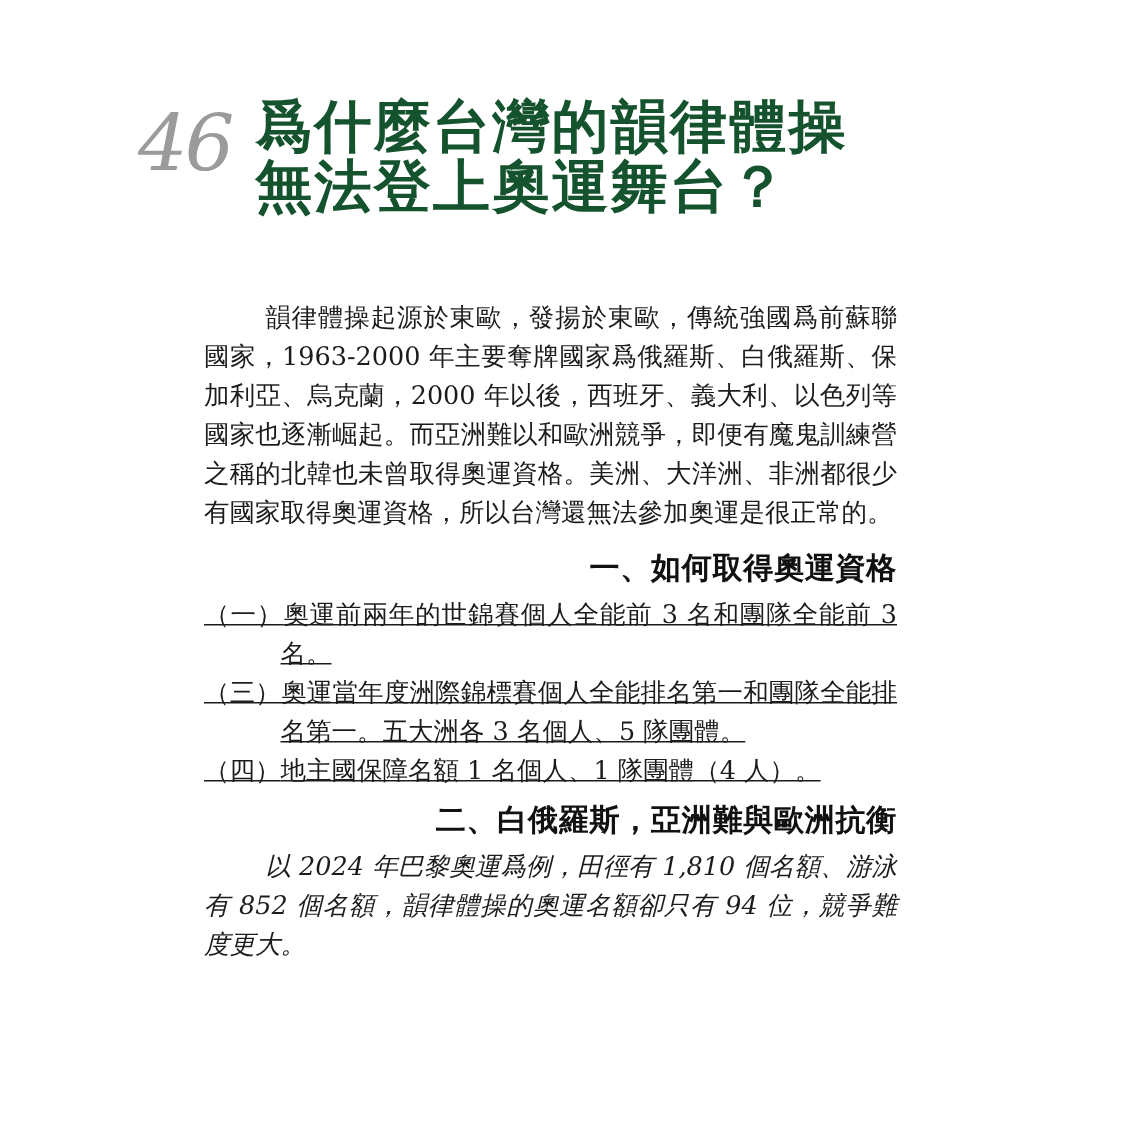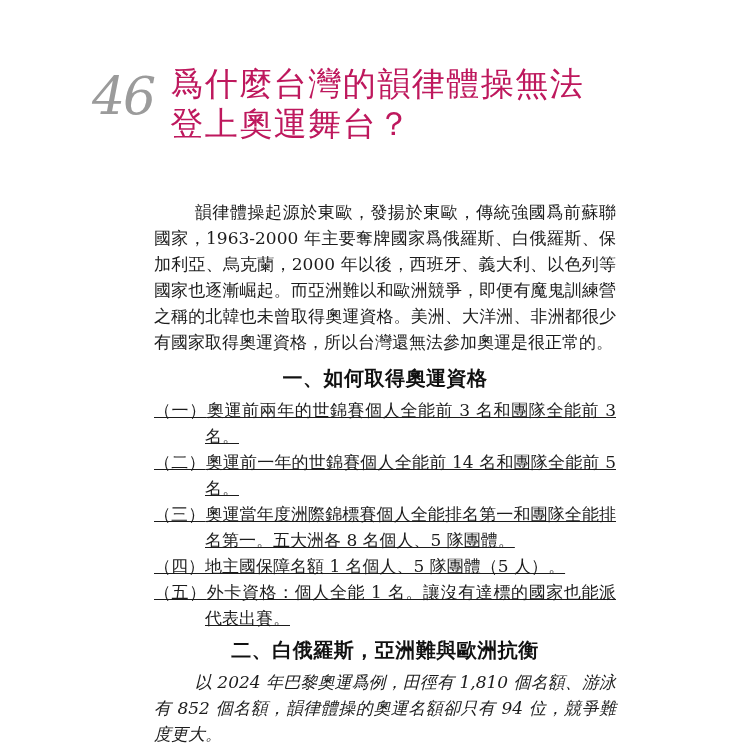--- a/index.html
+++ b/index.html
@@ -24,47 +24,47 @@
     font-style: italic;
     font-weight: 400;
     color: #9b9b9b;
     line-height: 1;
     margin-top: 6px;
     letter-spacing: -2px;
     flex: 0 0 auto;
   }
   .chapter-title {
     margin: 0 0 0 16px;
-    font-size: 33px;
-    font-weight: 400;
+    font-size: 38px;
+    font-weight: 700;
     line-height: 40px;
     width: 426px;
     letter-spacing: 1.5px;
-    color: #be185d;
+    color: #14532d;
   }
   .content {
     position: absolute;
-    left: 154px;
+    left: 136px;
     top: 199px;
     width: 462px;
     font-size: 17px;
     line-height: 26px;
     text-align: justify;
   }
   .intro, .body-paragraph {
     margin: 0;
     text-indent: 2.4em;
   }
   .section-heading {
     font-size: 20px;
     font-weight: 700;
     line-height: 30px;
     margin: 8px 0 4px 0;
     letter-spacing: 0.5px;
-    text-align: center;
+    text-align: right;
     color: #111111;
   }
   .section-heading.second { margin-top: 4px; }
   .qual-list {
     list-style: none;
     margin: 0;
     padding: 0;
     text-decoration: underline;
   }
   .qual-list li {
@@ -84,24 +84,22 @@
   </header>
 
   <main class="content">
 
     <p class="intro">韻律體操起源於東歐，發揚於東歐，傳統強國爲前蘇聯國家，1963-2000 年主要奪牌國家爲俄羅斯、白俄羅斯、保加利亞、烏克蘭，2000 年以後，西班牙、義大利、以色列等國家也逐漸崛起。而亞洲難以和歐洲競爭，即便有魔鬼訓練營之稱的北韓也未曾取得奧運資格。美洲、大洋洲、非洲都很少有國家取得奧運資格，所以台灣還無法參加奧運是很正常的。</p>
 
     <h2 class="section-heading">一、如何取得奧運資格</h2>
 
     <ul class="qual-list">
       <li><span>（一）</span><span>奧運前兩年的世錦賽個人全能前 3 名和團隊全能前 3 名。</span></li>
-      <li><span>（二）</span><span>奧運前一年的世錦賽個人全能前 14 名和團隊全能前 5 名。</span></li>
-      <li><span>（三）</span><span>奧運當年度洲際錦標賽個人全能排名第一和團隊全能排名第一。五大洲各 8 名個人、5 隊團體。</span></li>
-      <li><span>（四）</span><span>地主國保障名額 1 名個人、5 隊團體（5 人）。</span></li>
-      <li><span>（五）</span><span>外卡資格：個人全能 1 名。讓沒有達標的國家也能派代表出賽。</span></li>
+      <li><span>（三）</span><span>奧運當年度洲際錦標賽個人全能排名第一和團隊全能排名第一。五大洲各 3 名個人、5 隊團體。</span></li>
+      <li><span>（四）</span><span>地主國保障名額 1 名個人、1 隊團體（4 人）。</span></li>
     </ul>
 
     <h2 class="section-heading second">二、白俄羅斯，亞洲難與歐洲抗衡</h2>
 
     <p class="body-paragraph">以 2024 年巴黎奧運爲例，田徑有 1,810 個名額、游泳有 852 個名額，韻律體操的奧運名額卻只有 94 位，競爭難度更大。</p>
 
   </main>
 </div>
 
 </body></html>

